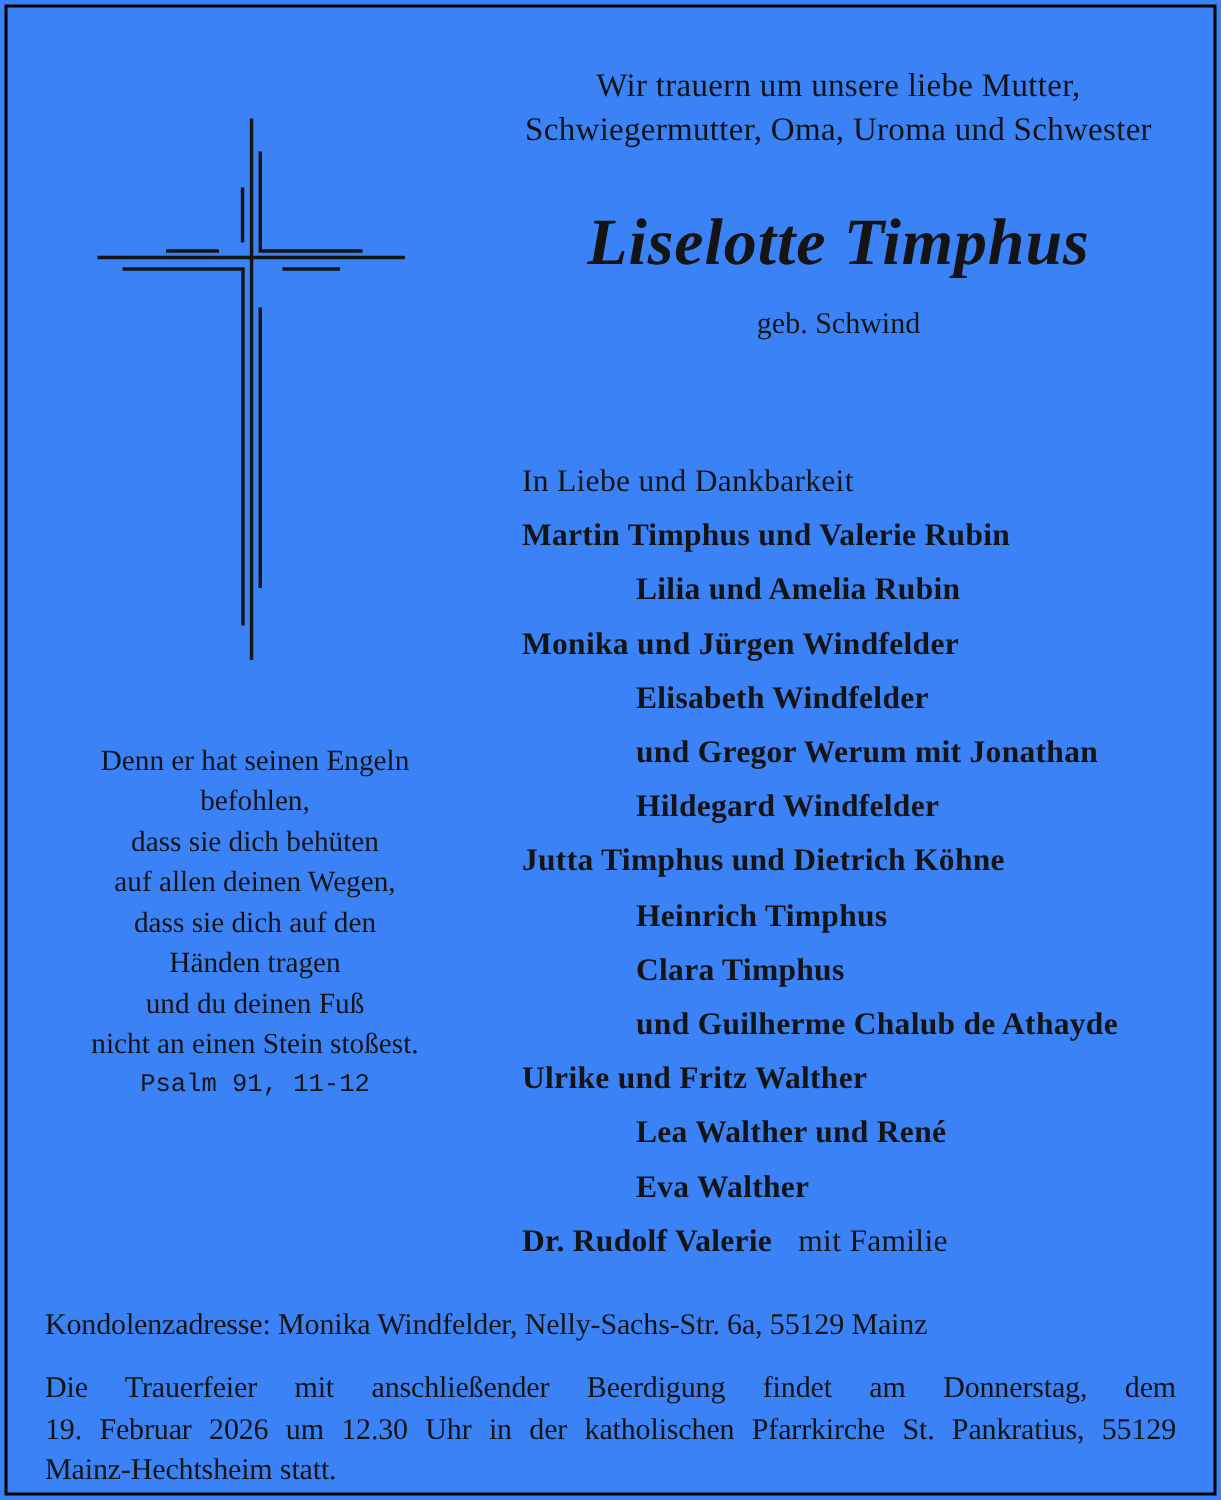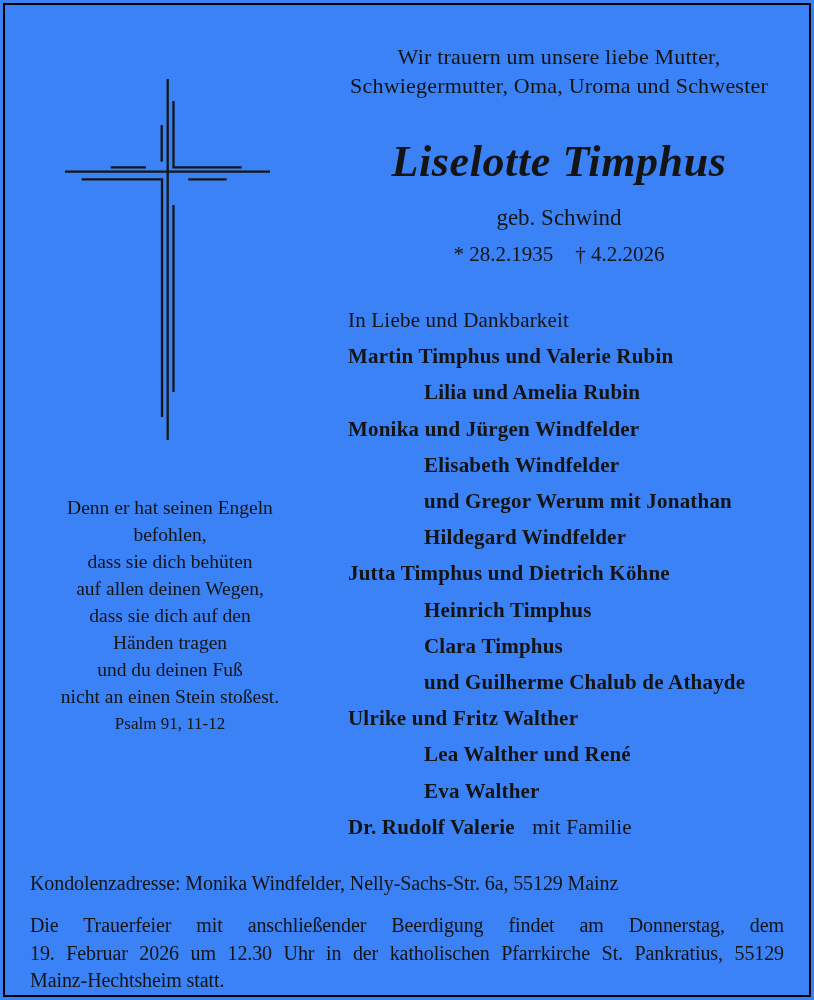--- a/index.html
+++ b/index.html
@@ -24,21 +24,21 @@
   }
   
   .deceased-name{
     position:absolute;top:136px;left:322px;width:474px;
     text-align:center;
     font-size:44px;font-weight:bold;font-style:italic;
     letter-spacing:0.6px;
   }
   .maiden-name{
     position:absolute;top:205px;left:322px;width:474px;
-    text-align:center;font-size:23px;
+    text-align:center;font-size:20px;
   }
   .dates{
     position:absolute;top:242px;left:322px;width:474px;
     text-align:center;font-size:21px;
   }
   .dates .death{margin-left:22px;}
   
   .cross-wrap{
     position:absolute;left:60px;top:75px;width:215px;height:370px;
   }
@@ -50,21 +50,21 @@
   }
   .mourners .m-intro{font-weight:normal;}
   .mourners .entry{font-weight:bold;white-space:nowrap;}
   .mourners .entry.indent{padding-left:76px;}
   .mourners .suffix{font-weight:normal;margin-left:12px;}
   
   .verse{
     position:absolute;left:26px;top:494px;width:288px;
     text-align:center;font-size:19.5px;line-height:27px;
   }
-  .verse .source{font-size:17px;line-height:27px;}
+  .verse .source{font-size:17px;line-height:27px;font-family:Liberation Mono, monospace;}
   
   .condolence{
     position:absolute;left:30px;top:872px;width:754px;
     font-size:20px;letter-spacing:-0.1px;
   }
   .funeral{
     position:absolute;left:30px;top:912px;width:754px;
     font-size:20px;line-height:27.5px;letter-spacing:-0.1px;
   }
   .funeral .justify{text-align:justify;text-align-last:justify;}
@@ -96,23 +96,20 @@
     </svg>
   </div>
 
   <div class="intro">
     <div>Wir trauern um unsere liebe Mutter,</div>
     <div>Schwiegermutter, Oma, Uroma und Schwester</div>
   </div>
 
   <div class="deceased-name">Liselotte Timphus</div>
   <div class="maiden-name">geb. Schwind</div>
-  <div class="dates">
-    <span class="birth">* 28.2.1935</span><span class="death">† 4.2.2026</span>
-  </div>
 
   <div class="mourners">
     <div class="m-intro">In Liebe und Dankbarkeit</div>
     <div class="entry">Martin Timphus und Valerie Rubin</div>
     <div class="entry indent">Lilia und Amelia Rubin</div>
     <div class="entry">Monika und Jürgen Windfelder</div>
     <div class="entry indent">Elisabeth Windfelder</div>
     <div class="entry indent">und Gregor Werum mit Jonathan</div>
     <div class="entry indent">Hildegard Windfelder</div>
     <div class="entry">Jutta Timphus und Dietrich Köhne</div>

